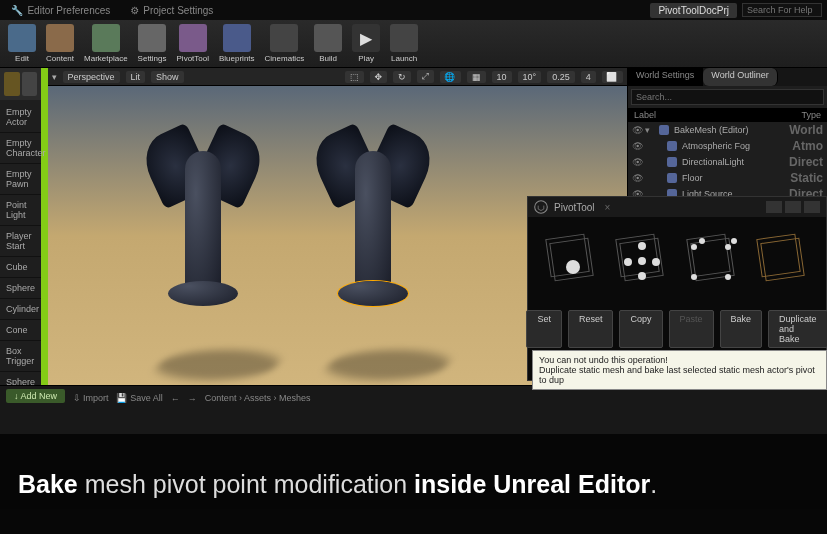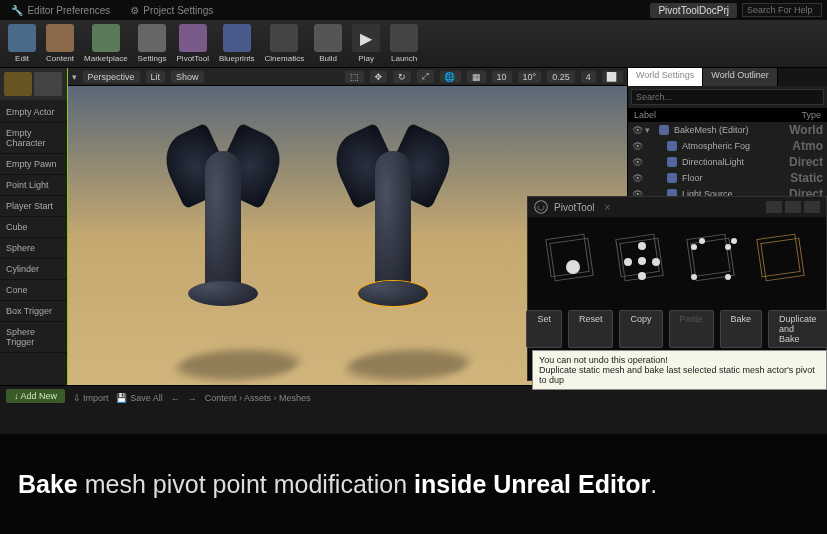--- a/index.html
+++ b/index.html
@@ -9,21 +9,21 @@
 .titlebar .tab { display: flex; align-items: center; gap: 4px; padding: 2px 6px; color: #888; }
 .titlebar .right { margin-left: auto; display: flex; align-items: center; gap: 5px; }
 .titlebar .proj { background: #333; color: #ddd; padding: 2px 8px; margin-left: auto; border-radius: 2px; }
 .search-top { background: #111; border: 1px solid #333; padding: 1px 4px; font-size: 9px; color: #666; width: 80px; }
 
 .toolbar { height: 48px; background: linear-gradient(#2a2a2a, #1e1e1e); display: flex; align-items: center; padding: 2px 8px; gap: 10px; border-bottom: 1px solid #000; }
 .toolbar .tbtn { display: flex; flex-direction: column; align-items: center; gap: 2px; font-size: 8px; color: #ccc; cursor: pointer; }
 .toolbar .tbtn .ico { width: 28px; height: 28px; background: #3a3a3a; border-radius: 3px; display: flex; align-items: center; justify-content: center; }
 
 .main { display: flex; height: 352px; }
-.left-panel { width: 68px; background: #1e1e1e; border-right: 1px solid #84cc16; }
+.left-panel { width: 48px; background: #1e1e1e; border-right: 7px solid #84cc16; }
 .modes-icons { display: flex; padding: 4px; gap: 2px; background: #2a2a2a; }
 .mode-ico { width: 28px; height: 24px; background: #444; border-radius: 2px; }
 .mode-ico.active { background: #665522; }
 .place-list { padding: 2px 0; }
 .place-item { padding: 5px 6px; color: #aaa; font-size: 9px; cursor: pointer; border-bottom: 1px solid #111; }
 
 .viewport-wrap { flex: 1; background: #1a1a1a; display: flex; flex-direction: column; }
 .vp-toolbar { height: 18px; background: #252525; display: flex; align-items: center; padding: 0 4px; gap: 6px; font-size: 9px; border-bottom: 1px solid #000; }
 .vp-toolbar .vbtn { background: #333; padding: 1px 5px; border-radius: 2px; color: #ccc; }
 .vp-toolbar .spacer { flex: 1; }
@@ -40,22 +40,22 @@
 .sh1 { left: 110px; bottom: 40px; }
 .sh2 { left: 280px; bottom: 40px; }
 .axis { position: absolute; left: 8px; bottom: 8px; width: 30px; height: 30px; }
 .axis .ax { position: absolute; left: 12px; bottom: 2px; width: 2px; height: 14px; transform-origin: bottom; }
 .axis .ax.z { background: #4080ff; }
 .axis .ax.y { background: #40ff40; transform: rotate(120deg); }
 .axis .ax.x { background: #ff4040; transform: rotate(-120deg); }
 
 .right-panel { width: 200px; background: #1e1e1e; border-left: 1px solid #000; display: flex; flex-direction: column; }
 .panel-tabs { display: flex; background: #151515; height: 18px; font-size: 9px; }
-.ptab { padding: 2px 8px; color: #888; background: #ffffff; border-right: 1px solid #000; }
-.ptab.active { background: #333; color: #ccc; }
+.ptab { padding: 2px 8px; color: #888; background: #000000; border-right: 1px solid #000; }
+.ptab.active { background: #333; color: #ccc; border-radius: 6px; }
 .search-box { margin: 3px; padding: 2px 4px; background: #111; border: 1px solid #333; color: #666; font-size: 9px; }
 .outliner-head { display: flex; padding: 2px 6px; background: #000000; font-size: 9px; color: #888; gap: 38px; }
 .outliner-head .col1 { flex: 1; }
 .outliner { flex: 1; overflow: hidden; font-size: 9px; }
 .orow { display: flex; padding: 1px 4px; align-items: center; gap: 3px; }
 .orow.selected { background: #88aa33; color: #111; }
 .orow .eye { width: 10px; color: #888; }
 .orow .tri { color: #888; width: 8px; }
 .orow .oico { width: 10px; height: 10px; background: #556699; border-radius: 2px; }
 .orow .lbl { flex: 1; padding-left: 2px; }

